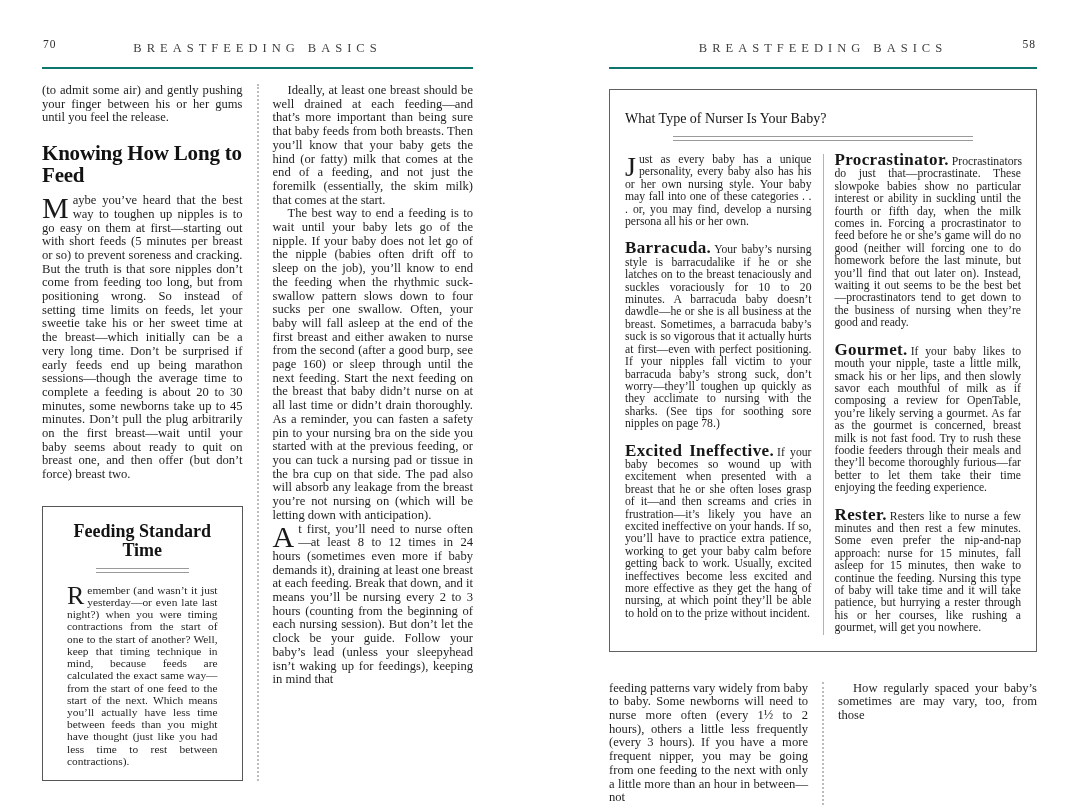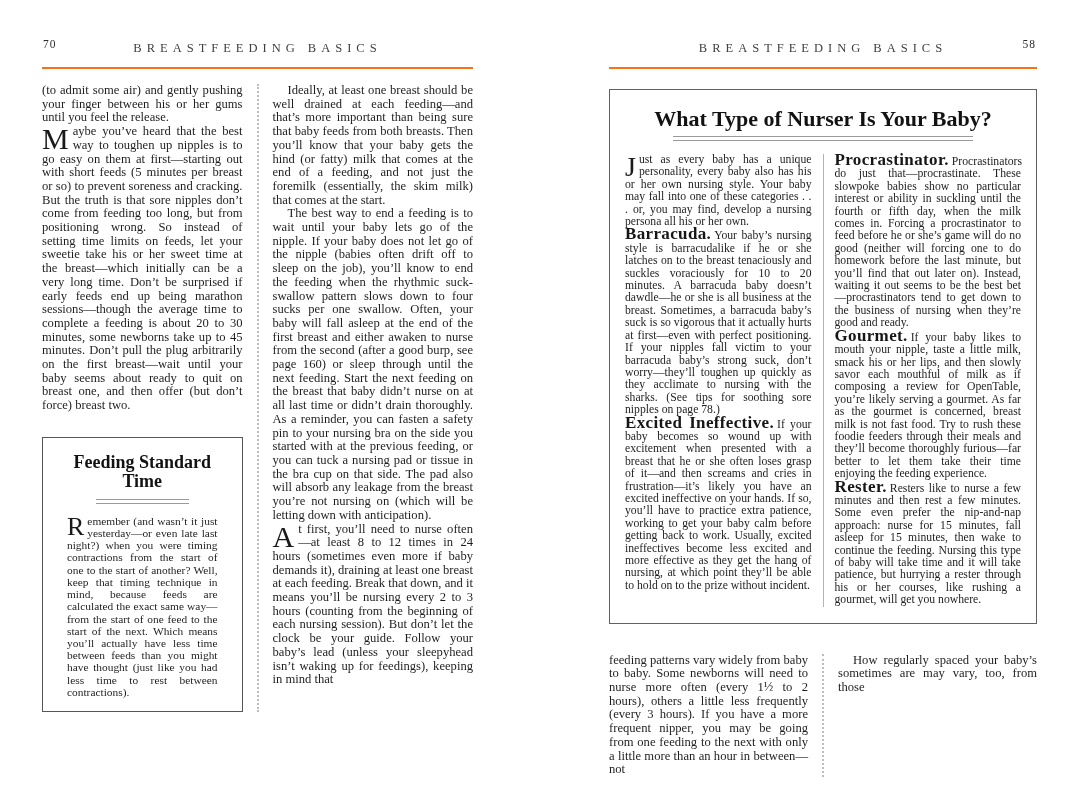--- a/index.html
+++ b/index.html
@@ -5,21 +5,21 @@
   html,body{margin:0;padding:0;}
   body{
     width:1080px;height:810px;background:#ffffff;position:relative;overflow:hidden;
     font-family:"Liberation Serif",serif;color:#1e1e1e;
     -webkit-font-smoothing:antialiased;
   }
   .page{position:absolute;top:30px;}
   .page-left{left:42px;width:431px;}
   .page-right{left:609px;width:428px;}
 
-  .pagehead{position:relative;text-align:center;padding:8px 0 11px;border-bottom:2px solid #f97316;}
+  .pagehead{position:relative;text-align:center;padding:8px 0 11px;border-bottom:2px solid #0f766e;}
   .runhead{font-size:12.5px;letter-spacing:5px;color:#404040;white-space:nowrap;}
   .pagenum{position:absolute;top:8px;font-size:11.5px;letter-spacing:1px;color:#2c2c2c;}
   .pagenum.pos-left{left:1px;}
   .pagenum.pos-right{right:1px;}
 
   .cols{display:flex;align-items:stretch;}
   .page-left .cols{margin-top:15px;}
   .col{flex:1;min-width:0;}
   .vdiv{width:0;}
   .vdiv.dotted{border-left:2px dotted #bcbcbc;margin:0 14px;}
@@ -38,39 +38,40 @@
   .dropcap.small{font-size:26px;line-height:21px;padding-right:3px;}
   .dropcap.box{font-size:28px;line-height:23px;padding-right:3px;}
 
   .sidebar-box{border:1.5px solid #565656;margin-top:24px;padding:15px 24px 13px;}
   .sidebar-title{text-align:center;font-size:18px;line-height:19.5px;font-weight:700;color:#121212;}
   .double-rule{height:3px;border-top:1.5px solid #9a9a9a;border-bottom:1px solid #9a9a9a;}
   .sidebar-box .double-rule{width:62%;margin:7px auto 11px;}
   .sidebar-body{font-size:11.4px;line-height:12.2px;text-align:justify;margin:0;}
 
   .nurser-box{border:1.5px solid #616161;margin-top:20px;padding:13px 15px 16px;}
-  .box-title{text-align:center;font-size:22px;line-height:22px;font-weight:700;color:#121212;margin-top:5px;}
+  .box-title{font-size:14px;line-height:22px;font-weight:400;color:#121212;margin-top:5px;}
   .nurser-box .double-rule{width:76%;margin:6px auto 13px;}
   .box-text{font-size:11.7px;line-height:12.4px;text-align:justify;margin:0;}
-  .entry{margin-top:0;}
+  .entry{margin-top:14px;}
   .lead{font-family:Liberation Serif, serif;font-weight:700;font-size:17px;letter-spacing:.35px;margin-right:3px;color:#161616;}
 
   .bottom-cols{margin-top:30px;}
 </style>
 </head>
 <body>
 
 <div class="page page-left">
   <div class="pagehead">
     <span class="pagenum pos-left">70</span>
     <span class="runhead">BREASTFEEDING BASICS</span>
   </div>
   <div class="cols">
     <div class="col">
       <p class="body-text">(to admit some air) and gently pushing your finger between his or her gums until you feel the release.</p>
+      <h2 class="section-heading">Knowing How Long to Feed</h2>
       <p class="body-text"><span class="dropcap">M</span><span>aybe you’ve heard that the best way to toughen up nipples is to go easy on them at first—starting out with short feeds (5 minutes per breast or so) to prevent soreness and cracking. But the truth is that sore nipples don’t come from feeding too long, but from positioning wrong. So instead of setting time limits on feeds, let your sweetie take his or her sweet time at the breast—which initially can be a very long time. Don’t be surprised if early feeds end up being marathon sessions—though the average time to complete a feeding is about 20 to 30 minutes, some newborns take up to 45 minutes. Don’t pull the plug arbitrarily on the first breast—wait until your baby seems about ready to quit on breast one, and then offer (but don’t force) breast two.</span></p>
       <div class="sidebar-box">
         <div class="sidebar-title">Feeding Standard Time</div>
         <div class="double-rule"></div>
         <p class="sidebar-body"><span class="dropcap small">R</span><span>emember (and wasn’t it just yesterday—or even late last night?) when you were timing contractions from the start of one to the start of another? Well, keep that timing technique in mind, because feeds are calculated the exact same way—from the start of one feed to the start of the next. Which means you’ll actually have less time between feeds than you might have thought (just like you had less time to rest between contractions).</span></p>
       </div>
     </div>
     <div class="vdiv dotted"></div>
     <div class="col">
       <p class="body-text indent">Ideally, at least one breast should be well drained at each feeding—and that’s more important than being sure that baby feeds from both breasts. Then you’ll know that your baby gets the hind (or fatty) milk that comes at the end of a feeding, and not just the foremilk (essentially, the skim milk) that comes at the start.</p>

